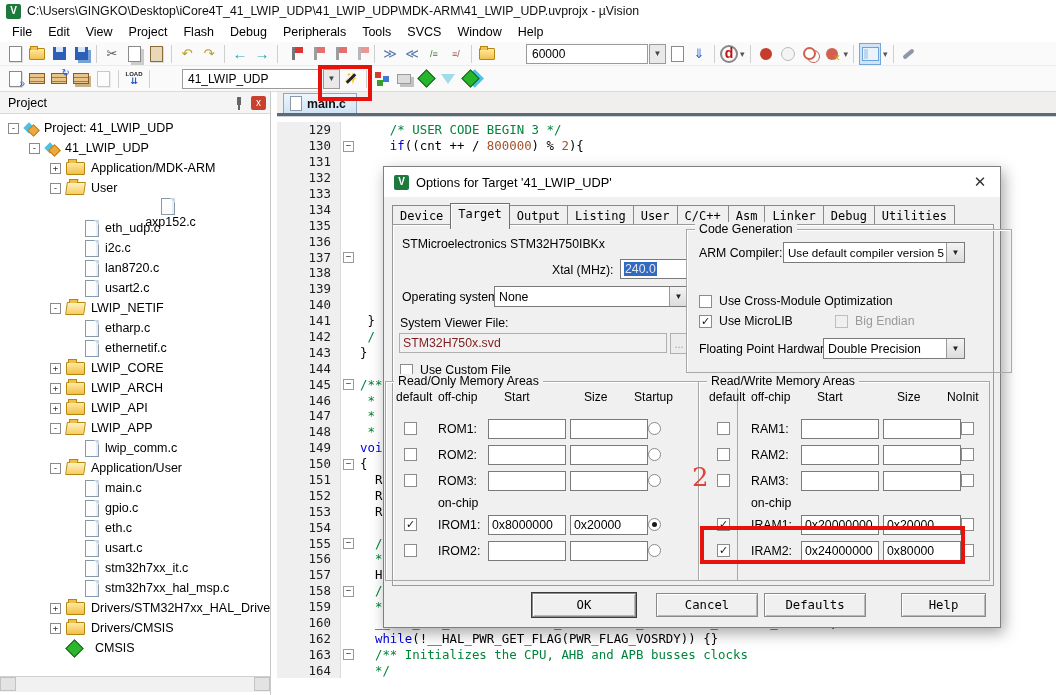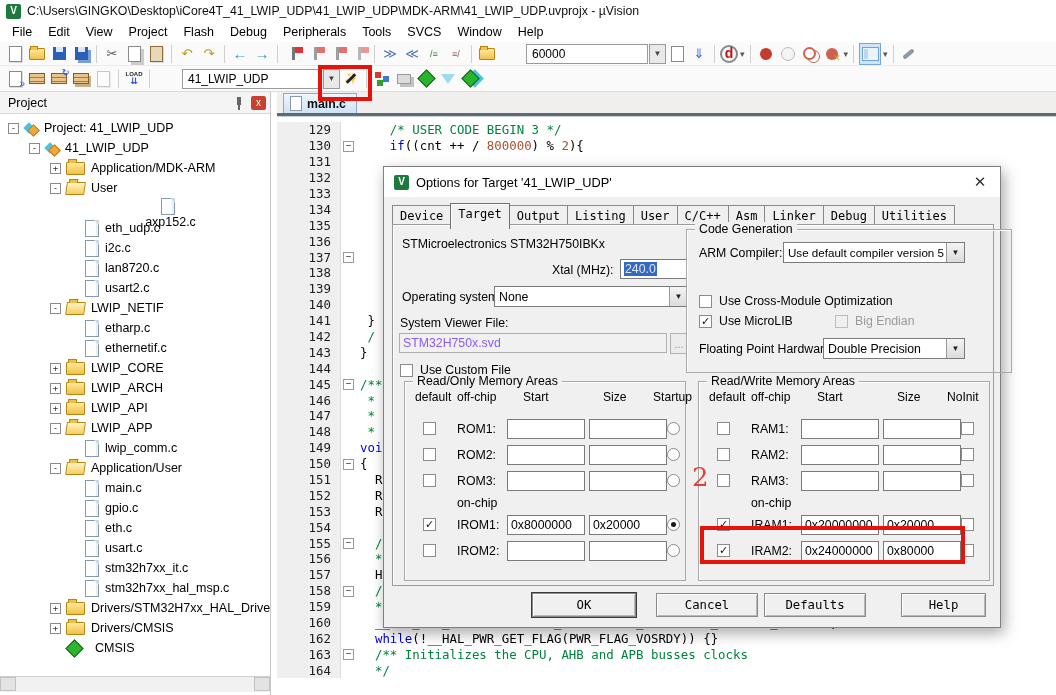--- a/index.html
+++ b/index.html
@@ -85,21 +85,21 @@
   #dialog{position:absolute;left:383px;top:166px;width:618px;height:462px;background:#f0f0f0;border:1px solid #7f7f7f;box-shadow:3px 5px 14px rgba(0,0,0,0.35);box-sizing:border-box;}
   #dlg-titlebar{height:30px;background:#fff;display:flex;align-items:center;gap:7px;padding:0 10px;box-sizing:border-box;}
   #dlg-title{flex:1;font-size:12.8px;color:#000;}
   #dlg-close{font-size:15px;color:#333;width:20px;text-align:center;}
   #dlg-tabs{position:absolute;left:8px;top:36px;display:flex;font-family:"DejaVu Sans Mono","Liberation Mono",monospace;font-size:12px;}
   .dtab{padding:3px 7px 3px 7px;border:1px solid #8a8a8a;border-bottom:none;background:#f0f0f0;margin-right:-1px;position:relative;top:2px;height:15px;}
   .dtab.active{top:0;height:19px;z-index:3;border-color:#6f6f6f;box-shadow:inset 1px 1px 0 #fff;}
   #dlg-frame{position:absolute;left:8px;top:57px;width:600px;height:360px;border:1px solid #9a9a9a;box-shadow:inset 1px 1px 0 #ffffff;background:#f0f0f0;}
   .fld-label{position:absolute;font-size:12.3px;color:#000;white-space:nowrap;}
   .tinput{position:absolute;height:20px;background:#fff;border:1px solid #7a7a7a;box-sizing:border-box;font-size:12.3px;display:flex;align-items:center;padding:0 3px;white-space:nowrap;overflow:hidden;}
-  .tinput.disabled{background:#f1f1f1;color:#8b5cf6;border-color:#b0b0b0;}
+  .tinput.disabled{background:#f1f1f1;color:#7f1d1d;border-color:#b0b0b0;}
   .sel-text{background:#316ac5;color:#e5e5e5;padding:0 1px;}
   .dselect{position:absolute;height:21px;background:#fff;border:1px solid #7a7a7a;box-sizing:border-box;display:flex;align-items:center;}
   .dselect .val{flex:1;padding:0 4px;font-size:12.3px;white-space:nowrap;overflow:hidden;}
   .dselect .arrow{width:17px;align-self:stretch;background:linear-gradient(#f4f4f4,#dcdcdc);border-left:1px solid #9a9a9a;display:grid;place-items:center;font-size:8px;color:#222;}
   .dots-btn{position:absolute;width:18px;height:21px;background:#ececec;border:1px solid #b0b0b0;box-sizing:border-box;color:#9a9a9a;font-size:11px;display:grid;place-items:center;}
   .cb{width:13px;height:13px;border:1px solid #8b8b8b;background:#fff;box-sizing:border-box;display:grid;place-items:center;font-size:11px;line-height:1;color:#111;flex:0 0 auto;}
   .cb.checked::after{content:"✓";font-weight:bold;}
   .cb.disabled{background:#f0f0f0;border-color:#bdbdbd;}
   .radio{width:13px;height:13px;border:1px solid #8b8b8b;border-radius:50%;background:#fff;box-sizing:border-box;display:grid;place-items:center;}
   .radio.on::after{content:"";width:5px;height:5px;border-radius:50%;background:#1a1a1a;}
@@ -536,21 +536,21 @@
         <span class="cb disabled"></span>
         <span>Big Endian</span>
       </div>
       <div class="fld-label" style="left:12px;top:112px;">Floating Point Hardware:</div>
       <div class="dselect" style="left:136px;top:108px;width:142px;">
         <span class="val">Double Precision</span>
           <span class="arrow">▼</span>
       </div>
     </div>
 
-    <div class="group" style="left:20px;top:214px;width:282px;height:200px;padding-left:48px;" id="rom-group">
+    <div class="group" style="left:1px;top:214px;width:353px;height:200px;padding-left:48px;" id="rom-group">
       <span class="gtitle">Read/Only Memory Areas</span>
     <div class="mem-header">
           <span style="left: 10px;">default</span>
           <span style="left: 52px;">off-chip</span>
           <span style="left: 118px;">Start</span>
           <span style="left: 198px;">Size</span>
           <span style="left: 248px;">Startup</span>
         </div>
         <div class="mem-rows">
           <div class="mrow" style="top: 6px;">

